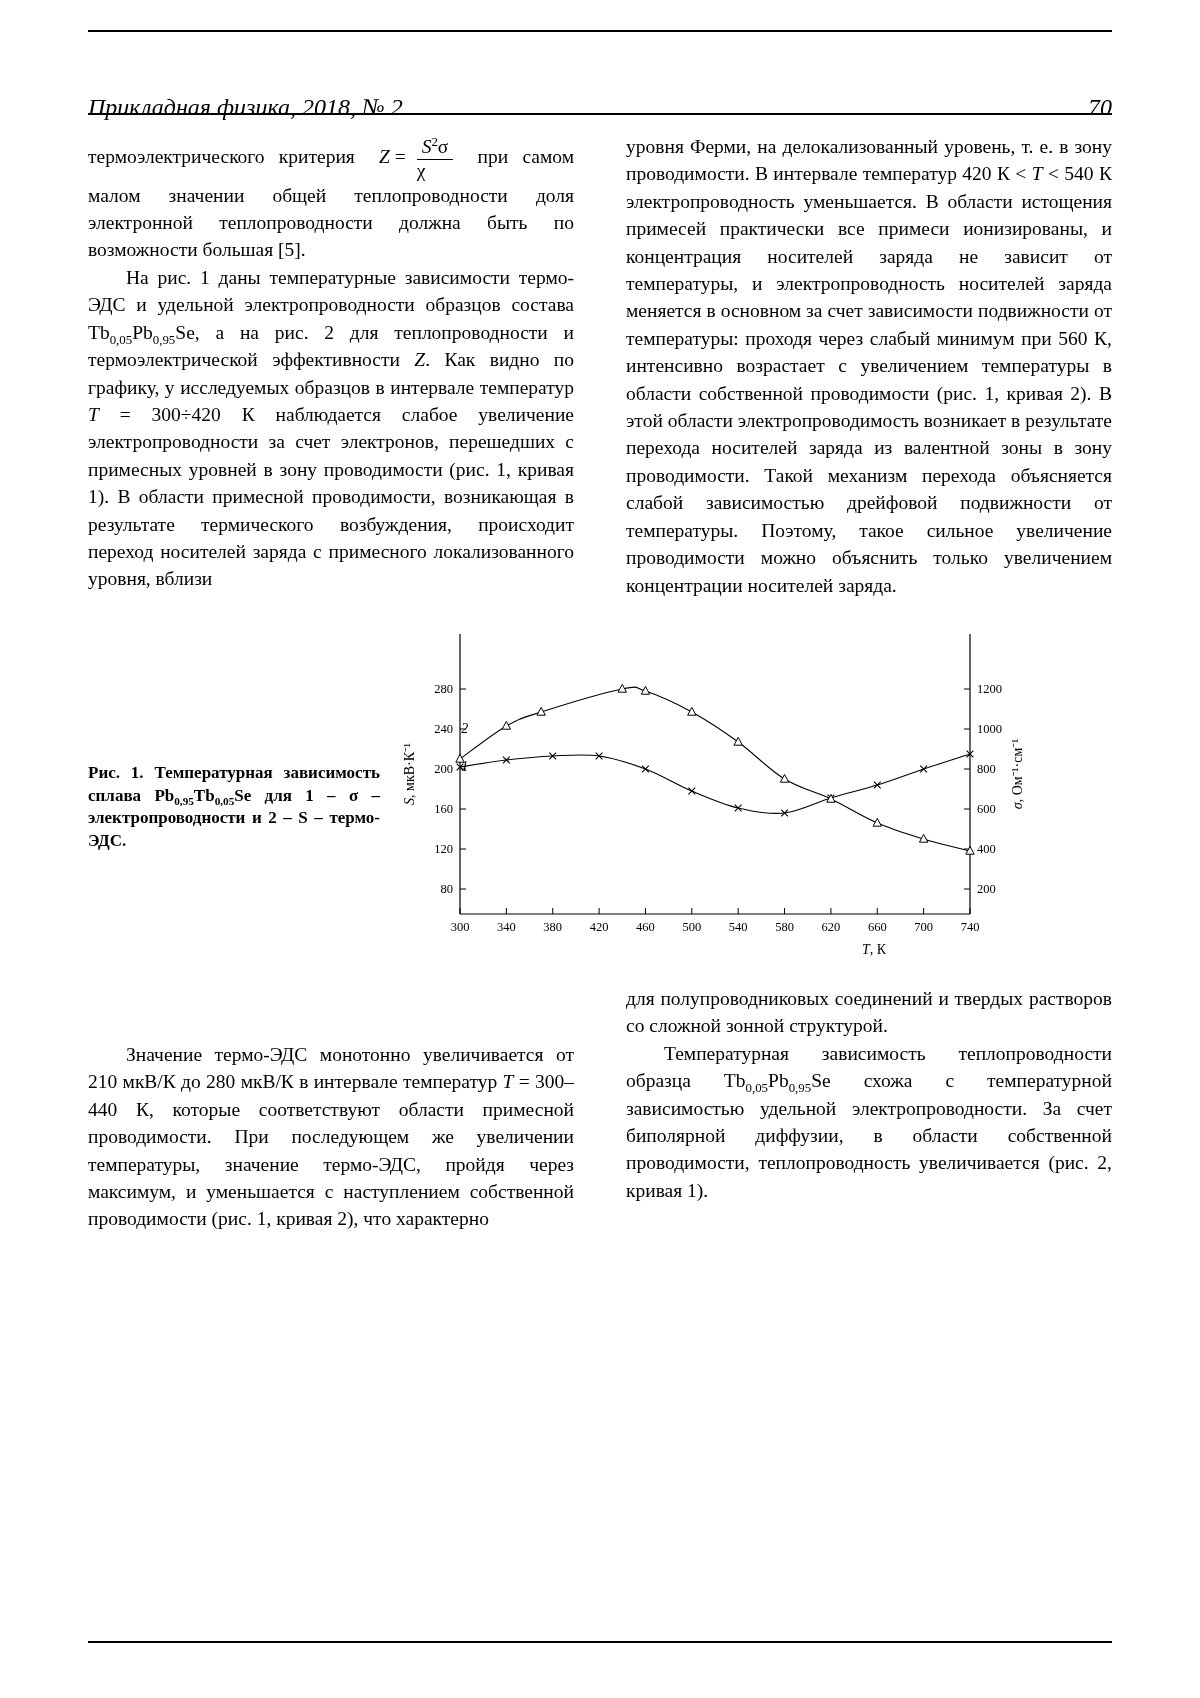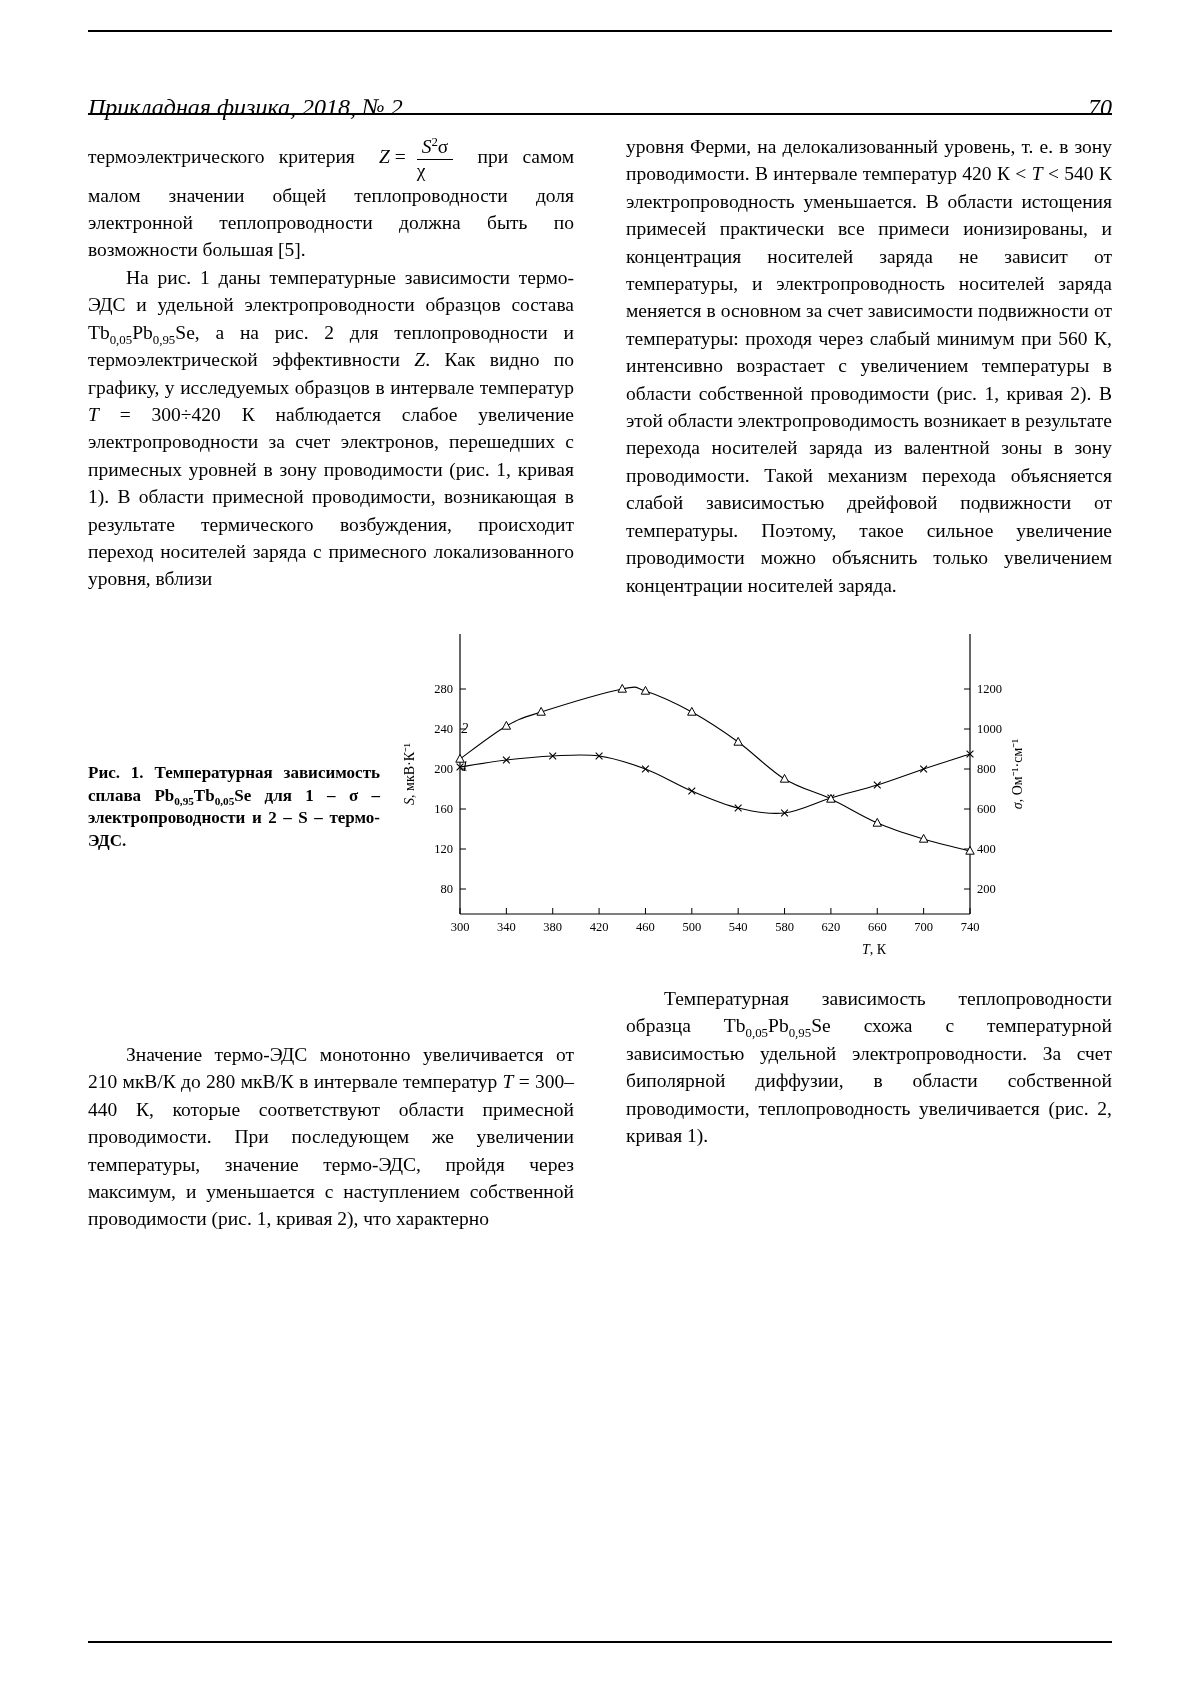--- a/index.html
+++ b/index.html
@@ -136,16 +136,17 @@
       <path d="M578 226.4 L582.2 234.2 L573.8 234.2 Z" fill="#fff" stroke="#000" stroke-width="1"></path>
       <text x="72.63636363636364" y="113" text-anchor="middle" font-size="14" font-style="italic">2</text>
       <text x="72.63636363636364" y="151" text-anchor="middle" font-size="14" font-style="italic">1</text>
     </svg></div>
 
 <div class="col" style="left:88px;top:1041px;">
   <p class="indent">Значение термо-ЭДС монотонно увеличивается от 210 мкВ/К до 280 мкВ/К в интервале температур <i>T</i> = 300–440 К, которые соответствуют области примесной проводимости. При последующем же увеличении температуры, значение термо-ЭДС, пройдя через максимум, и уменьшается с наступлением собственной проводимости (рис. 1, кривая 2), что характерно</p>
 </div>
 
 <div class="col" style="left:626px;top:985px;">
+  <p>для полупроводниковых соединений и твердых растворов со сложной зонной структурой.</p>
   <p class="indent">Температурная зависимость теплопроводности образца Tb<sub>0,05</sub>Pb<sub>0,95</sub>Se схожа с температурной зависимостью удельной электропроводности. За счет биполярной диффузии, в области собственной проводимости, теплопроводность увеличивается (рис. 2, кривая 1).</p>
 </div>
 
 <div class="rule" style="left:88px;top:1641px;width:1024px;height:2px;"></div>
 
 </body></html>

